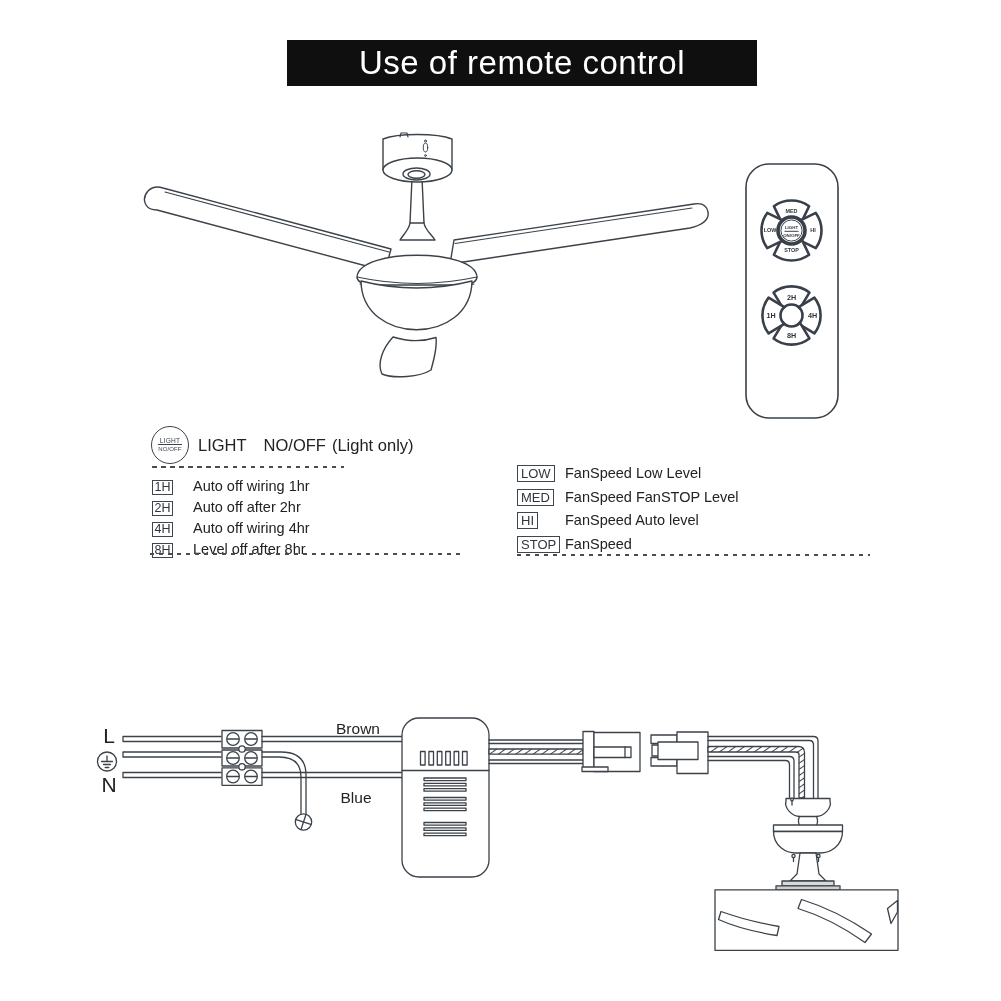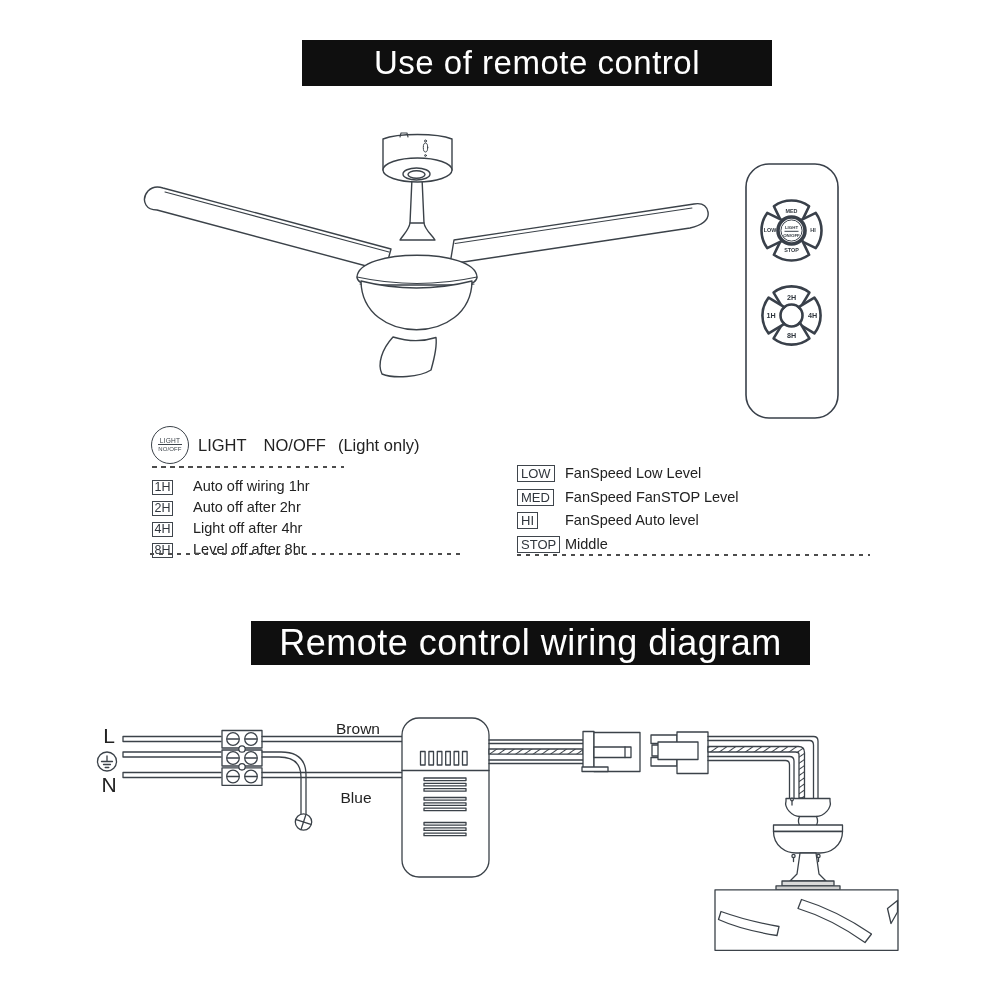--- a/index.html
+++ b/index.html
@@ -1,39 +1,39 @@
 <!DOCTYPE html>
 <html><head>
 <meta charset="utf-8">
 <style>
   html,body{margin:0;padding:0;background:#fff;}
   .page{position:relative;width:1001px;height:1001px;background:#ffffff;overflow:hidden;
         font-family:"Liberation Sans",sans-serif;color:#1c1c1c;}
   .bar{position:absolute;background:#0f0f0f;color:#fff;text-align:center;
-       font-family:"Liberation Sans",sans-serif;letter-spacing:.5px;margin-left:15px;}
+       font-family:"Liberation Sans",sans-serif;letter-spacing:.5px;}
   .bar1{left:287px;top:40px;width:470px;height:46px;line-height:46px;font-size:33px;}
   .bar2{left:236px;top:621px;width:559px;height:44px;line-height:44px;font-size:36px;}
   svg{position:absolute;overflow:visible;}
   .fan-art{left:128px;top:118px;}
   .remote-art{left:744px;top:162px;}
   .wiring-art{left:85px;top:695px;}
   .dash{position:absolute;height:2px;
         background:repeating-linear-gradient(90deg,#4c4c4c 0 4.5px,transparent 4.5px 9px);}
   .dash1{left:152px;top:466px;width:192px;}
   .dash2{left:150px;top:553px;width:314px;}
   .dash3{left:517px;top:554px;width:353px;}
   .light-row{position:absolute;left:151px;top:426px;display:flex;align-items:center;}
   .light-icon{width:38px;height:38px;border:1.6px solid #3b4249;border-radius:50%;
               display:flex;flex-direction:column;align-items:center;justify-content:center;
               box-sizing:border-box;color:#3b4249;}
   .light-icon .t{font-size:6.6px;letter-spacing:.2px;line-height:7px;}
   .light-icon .b{font-size:6px;letter-spacing:.1px;line-height:7px;border-top:1px solid #3b4249;padding-top:1px;}
   .light-label{margin-left:9px;font-size:16.5px;color:#222;display:flex;align-items:baseline;}
   .light-label .w2{margin-left:17px;}
-  .light-label .w3{margin-left:12px;}
+  .light-label .w3{margin-left:6px;}
   .legend{position:absolute;display:flex;flex-direction:column;}
   .timer-legend{left:152px;top:477px;gap:3px;}
   .speed-legend{left:517px;top:464px;gap:5.5px;}
   .lrow{display:flex;align-items:center;}
   .kwrap{display:inline-block;}
   .timer-legend .kwrap{width:41px;}
   .speed-legend .kwrap{width:48px;}
   .keybox{display:inline-block;border:1.2px solid #3f454c;color:#30363d;text-align:center;
           background:#fff;box-sizing:border-box;}
   .timer-legend .keybox{min-width:21px;height:15px;line-height:13px;font-size:12.5px;}
@@ -135,21 +135,21 @@
     <div class="lrow">
       <span class="kwrap"><span class="keybox">1H</span></span>
       <span class="desc">Auto off wiring 1hr</span>
     </div>
     <div class="lrow">
       <span class="kwrap"><span class="keybox">2H</span></span>
       <span class="desc">Auto off after 2hr</span>
     </div>
     <div class="lrow">
       <span class="kwrap"><span class="keybox">4H</span></span>
-      <span class="desc">Light off after 4hr</span>
+      <span class="desc">Auto off wiring 4hr</span>
     </div>
     <div class="lrow">
       <span class="kwrap"><span class="keybox">8H</span></span>
       <span class="desc">Level off after 8hr</span>
     </div>
   </div>
 
   <div class="dash dash2"></div>
 
   <div class="legend speed-legend">
@@ -160,27 +160,26 @@
     <div class="lrow">
       <span class="kwrap"><span class="keybox">MED</span></span>
       <span class="desc">FanSpeed FanSTOP Level</span>
     </div>
     <div class="lrow">
       <span class="kwrap"><span class="keybox">HI</span></span>
       <span class="desc">FanSpeed Auto level</span>
     </div>
     <div class="lrow">
       <span class="kwrap"><span class="keybox">STOP</span></span>
-      <span class="desc">Middle</span>
+      <span class="desc">FanSpeed</span>
     </div>
   </div>
 
   <div class="dash dash3"></div>
 
-  <div class="bar bar2">Remote control wiring diagram</div>
 
   <svg class="wiring-art" width="830" height="270" viewBox="0 0 830 270">
     <defs>
       <pattern id="hz" patternUnits="userSpaceOnUse" width="5" height="5" patternTransform="rotate(55)">
         <rect width="5" height="5" fill="#fff"></rect>
         <line x1="0" y1="0" x2="0" y2="5" stroke="#3b4249" stroke-width="2"></line>
       </pattern>
     </defs>
     <g stroke="#3b4249" stroke-width="1.3" fill="none" stroke-linecap="round" stroke-linejoin="round">
 

